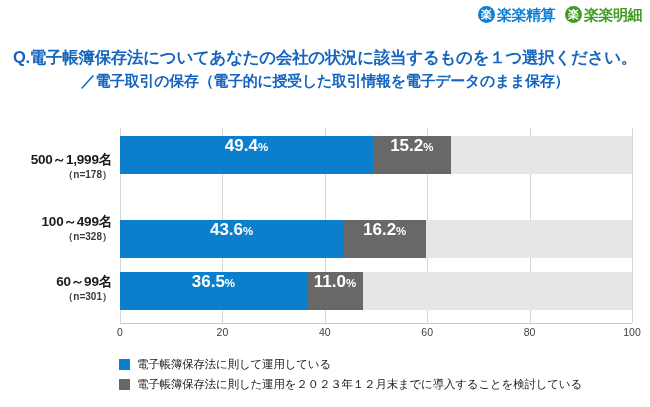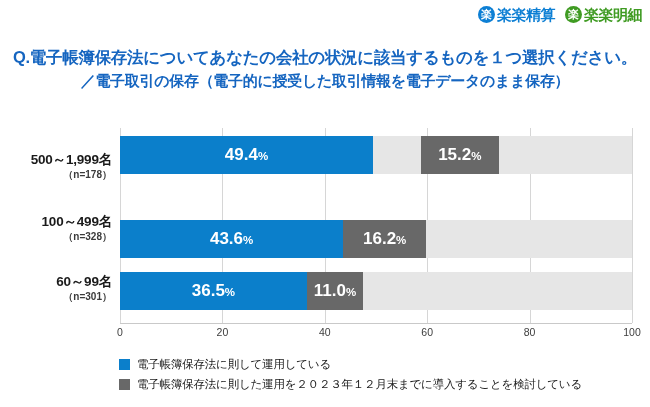--- a/index.html
+++ b/index.html
@@ -124,21 +124,20 @@
     height: 38px;
     background: #e6e6e6;
     display: flex;
   }
   .row.r0 { top: 8px; }
   .row.r1 { top: 92px; }
   .row.r2 { top: 144px; }
   .seg {
     height: 100%;
     display: flex;
-    align-items: center;
     justify-content: center;
     color: #ffffff;
     box-sizing: border-box;
   }
   .seg-a { background: #0b7fcb; }
   .seg-b { background: #686868; }
   .seg-val {
     font-size: 17px;
     font-weight: bold;
     letter-spacing: 0px;
@@ -277,21 +276,21 @@
       <div class="gridline" style="left:60%"></div>
       <div class="gridline" style="left:80%"></div>
       <div class="gridline" style="left:100%"></div>
     </div>
 
     <div class="rows">
       <div class="row r0">
         <div class="seg seg-a" style="width: 49.4%;">
           <span class="seg-val"><span>49.4</span><span class="pct">%</span></span>
         </div>
-        <div class="seg seg-b" style="width: 15.2%; margin-left: 48px;">
+        <div class="seg seg-b" style="width: 15.2%;">
           <span class="seg-val"><span>15.2</span><span class="pct">%</span></span>
         </div>
       </div>
       <div class="row r1">
         <div class="seg seg-a" style="width: 43.6%;">
           <span class="seg-val"><span>43.6</span><span class="pct">%</span></span>
         </div>
         <div class="seg seg-b" style="width: 16.2%;">
           <span class="seg-val"><span>16.2</span><span class="pct">%</span></span>
         </div>

